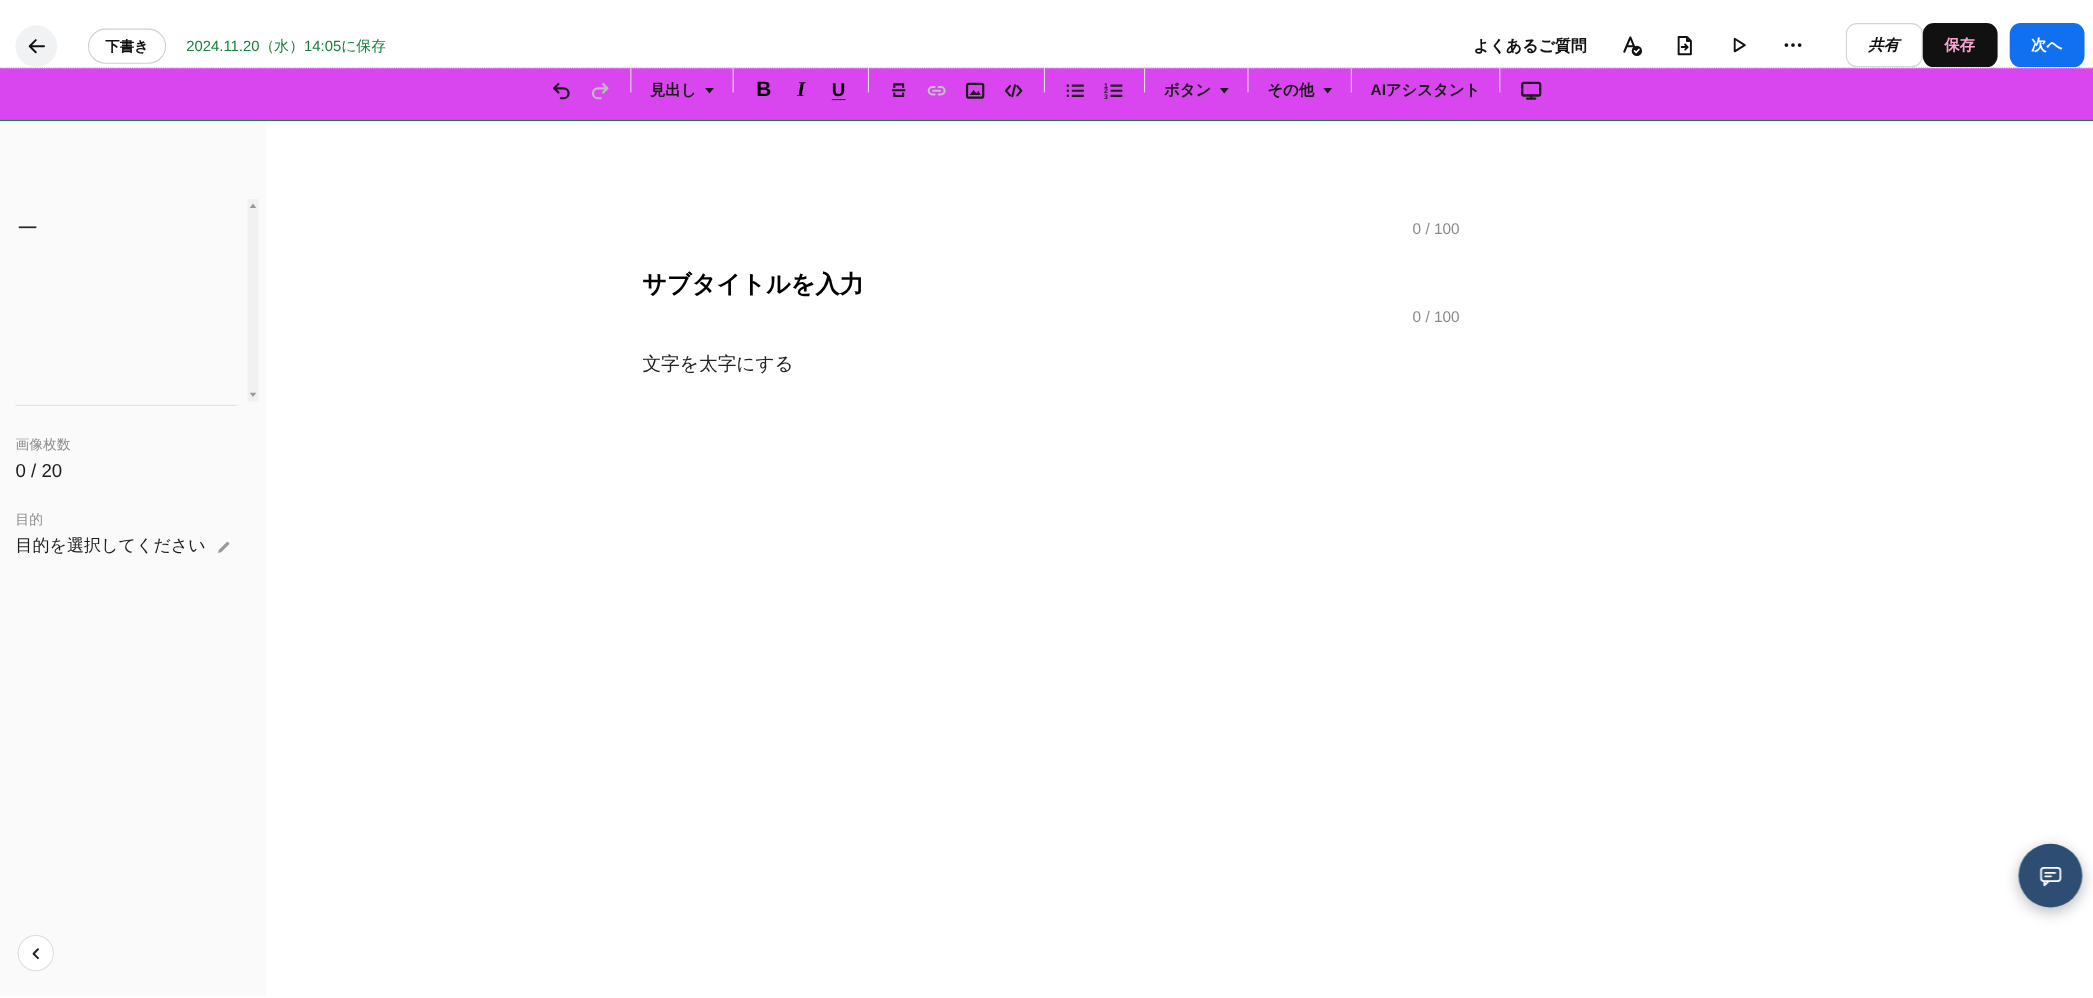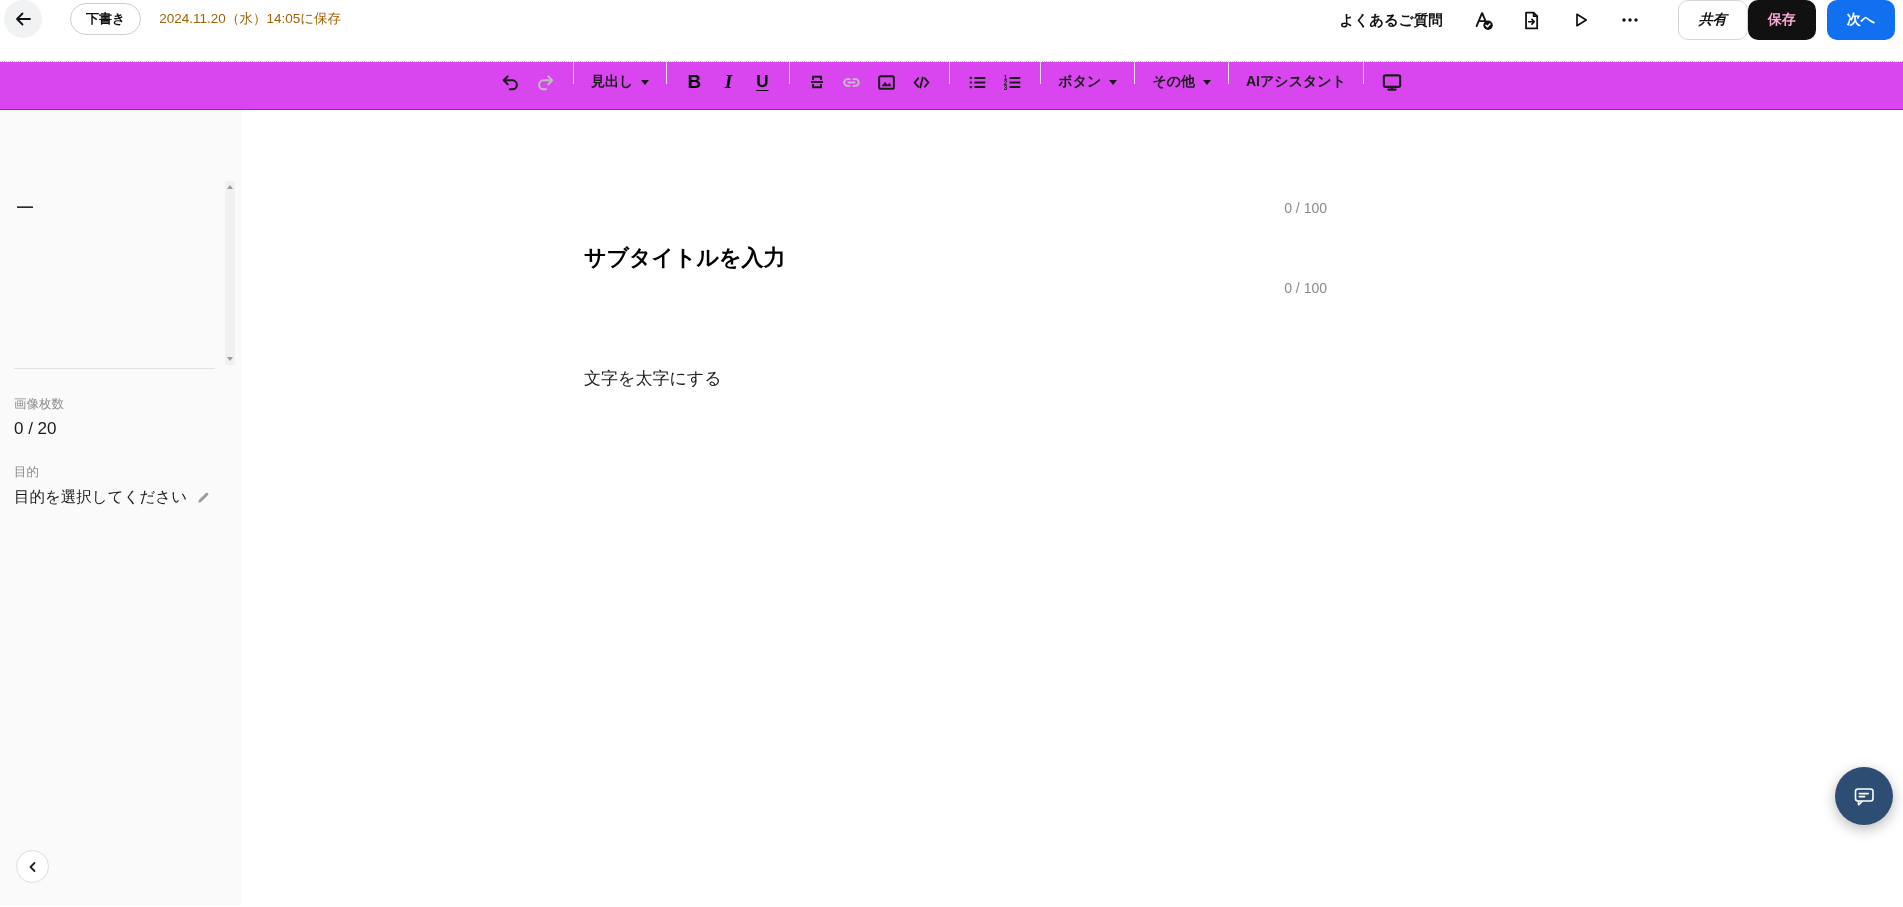--- a/index.html
+++ b/index.html
@@ -6,29 +6,29 @@
   html,body { width:1903px; height:907px; }
   body {
     font-family: "Liberation Sans", "DejaVu Sans", sans-serif;
     background: #fff; color:#1c1c1c; overflow: hidden;
     --accent-blue:#1170f0; --save-black:#111111; --chat-navy:#2e4d73;
   }
   button { font-family: inherit; background: none; border: none; cursor: pointer; }
 
   
   .header {
-    height: 62px; display: flex; align-items: flex-start; justify-content: space-between;
-    padding: 0 8px 0 4px; background: #fff; border-bottom: 1px dotted #c9c9c9;
+    height: 62px; display: flex; align-items: flex-end; justify-content: space-between;
+    padding: 0 8px 0 14px; background: #fff; border-bottom: 1px dotted #c9c9c9;
   }
   .header-left { display: flex; align-items: center; }
   .back-btn { width: 38px; height: 38px; border-radius: 50%; background: #f1f2f3;
     display: flex; align-items: center; justify-content: center; }
   .status-badge { margin-left: 28px; border: 1px solid #cfcfcf; border-radius: 16px;
     padding: 6px 15px; font-size: 13px; font-weight: 700; color: #111; background:#fff; }
-  .saved-at { margin-left: 18px; font-size: 13.5px; color: #a16207; }
+  .saved-at { margin-left: 18px; font-size: 13.5px; color: #15803d; }
   .header-right { display: flex; align-items: center; }
   .faq-link { font-size: 14.5px; font-weight: 700; color: #111; cursor: pointer; }
   .hicon-btn { width: 36px; height: 36px; display: flex; align-items: center;
     justify-content: center; margin-left: 13px; border-radius: 6px; }
   .hicon-btn:first-of-type { margin-left: 22px; }
   .hbtn { height: 40px; border-radius: 10px; padding: 0 20px; font-size: 14px;
     font-weight: 700; display:flex; align-items:center; }
   .hbtn.outline { border: 1px solid #d5d5d5; background: #fff; color: #111; margin-left: 30px; font-style: italic; }
   .hbtn.black  { background: var(--save-black); color: #f9a8d4; }
   .hbtn.blue   { background: var(--accent-blue); color: #fff; margin-left: 11px; }
@@ -70,21 +70,21 @@
     border-radius: 50%; border: 1px solid #ddd; background: #fff;
     display: flex; align-items: center; justify-content: center; }
 
   .main { flex: 1; background: #fff; }
   .doc { width: 743px; margin-left: 342px; padding-top: 81px; }
   .ph-title { font-size: 25px; font-weight: 700; color: #9e9ea2; line-height: 34px; cursor: text; }
   .counter { text-align: right; font-size: 14px; color: #8b8b8b; margin-top: 9px; }
   .ph-subtitle { font-size: 22px; font-weight: 700; color: #000000; line-height: 24px;
     margin-top: 30px; cursor: text; }
   .counter-2 { margin-top: 10px; }
-  .body-text { font-size: 17px; color: #222; line-height: 26px; margin-top: 70px; cursor: text; }
+  .body-text { font-size: 17px; color: #222; line-height: 26px; margin-top: 22px; cursor: text; }
 
   
   .chat-fab { position: fixed; left: 1835px; top: 767px; width: 58px; height: 58px;
     border-radius: 50%; background: var(--chat-navy);
     display: flex; align-items: center; justify-content: center;
     box-shadow: 0 4px 14px rgba(0,0,0,.28); }
 
   svg { display: block; }
 </style>
 </head>

